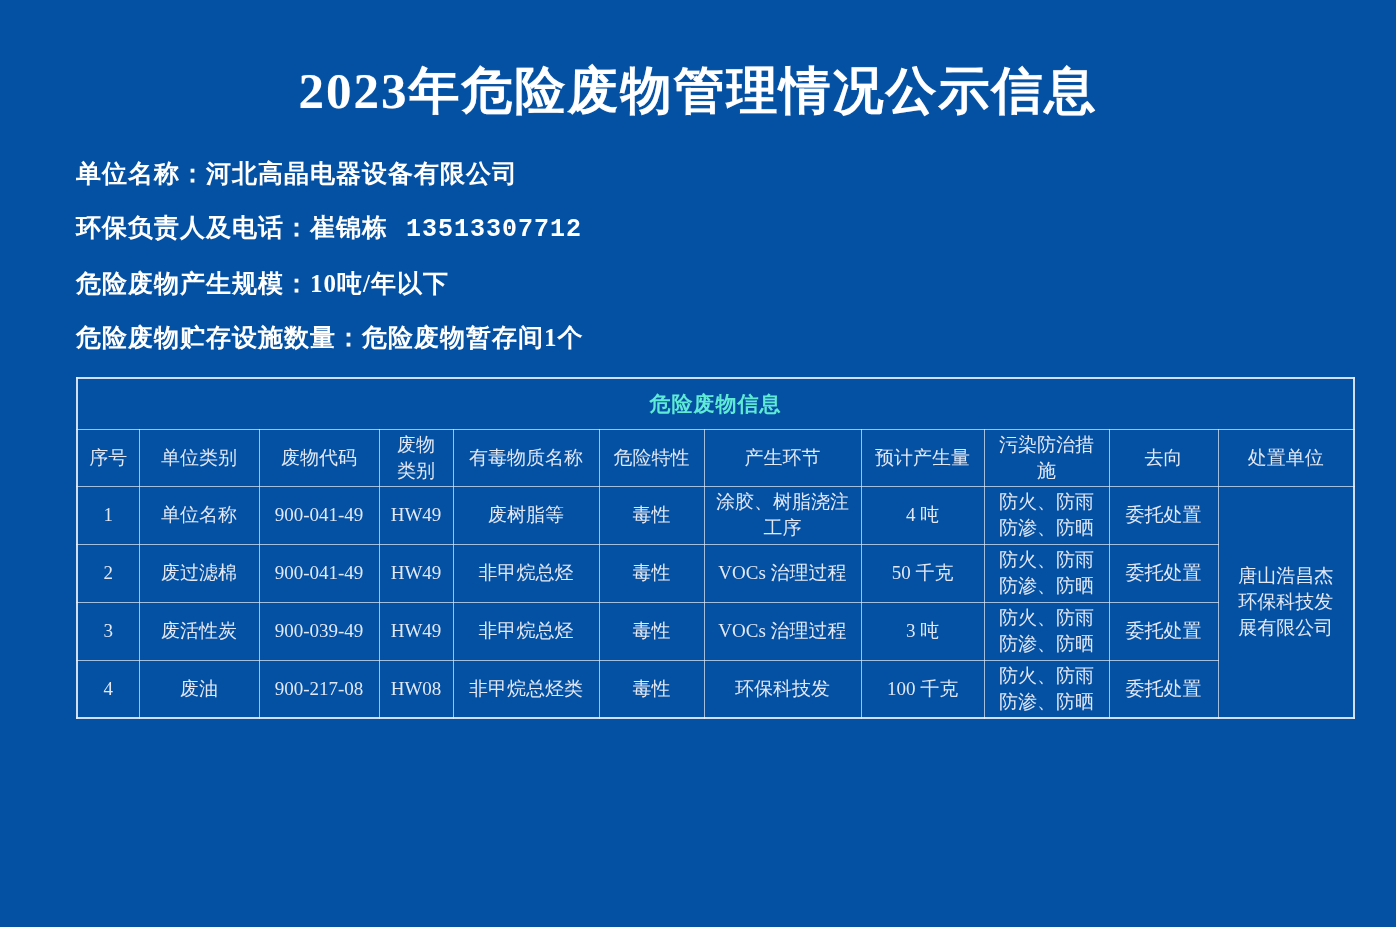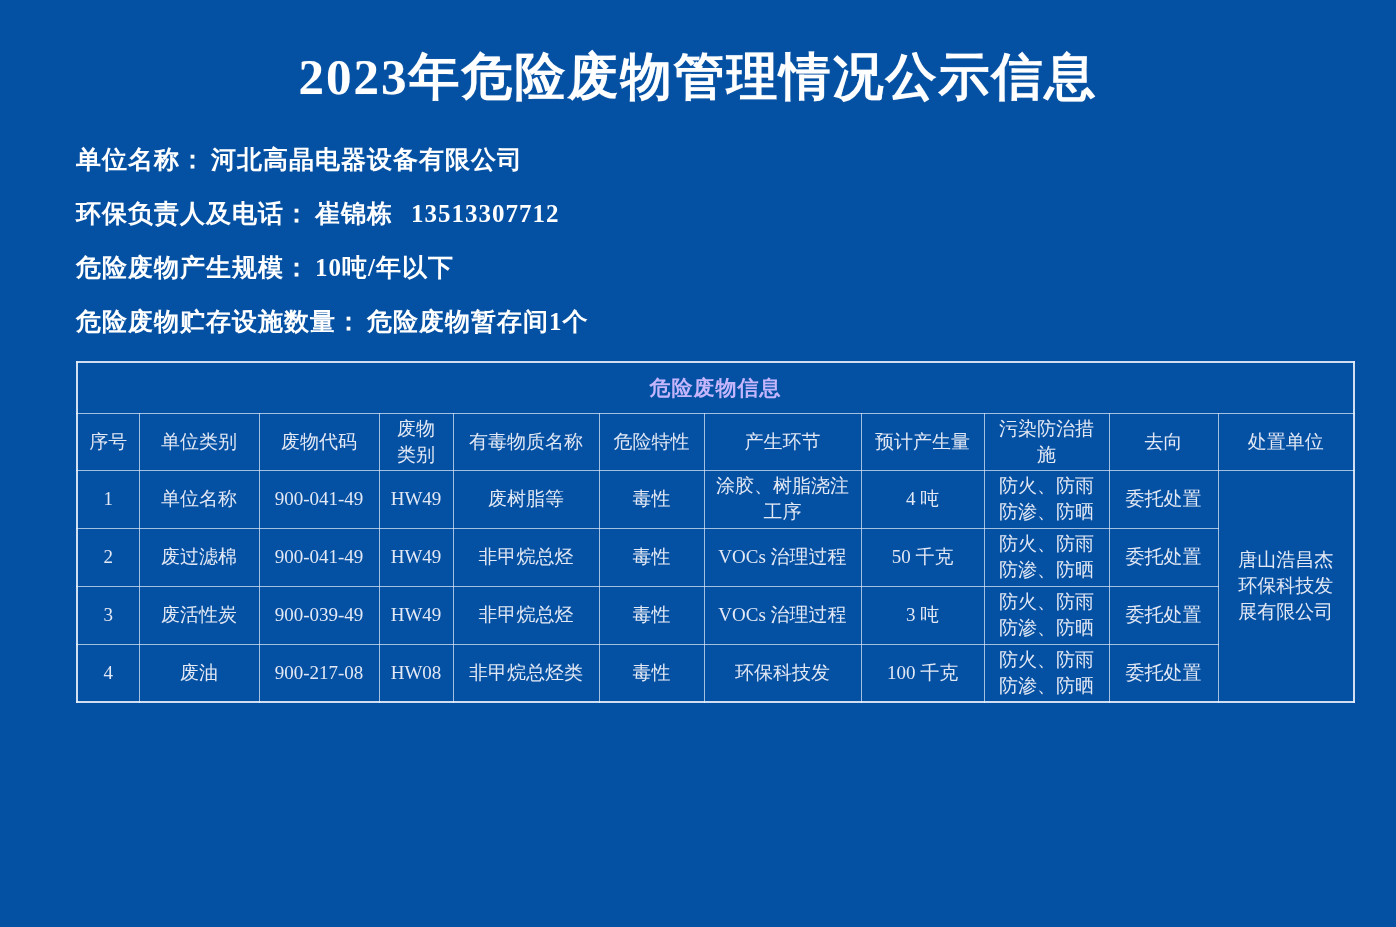--- a/index.html
+++ b/index.html
@@ -13,43 +13,43 @@
     font-family: "Liberation Serif", "DejaVu Serif", serif;
     color: #ffffff;
   }
   .page {
     position: relative;
     width: 1396px;
     height: 927px;
     background: #0450a3;
   }
   .main-title {
-    padding-top: 46px;
+    padding-top: 60px;
     text-align: center;
     font-size: 51px;
     font-weight: bold;
     letter-spacing: 2px;
     line-height: 62px;
     color: #ffffff;
     text-shadow: 0 0 1px rgba(255,255,255,0.4);
   }
   .info-block {
     margin: 37px 0 0 76px;
   }
   .info-line {
     font-size: 25px;
     font-weight: bold;
     letter-spacing: 1px;
     line-height: 29px;
     margin-bottom: 25px;
     color: #ffffff;
     white-space: nowrap;
   }
-  .info-line .info-value { margin-left: 5px; }
-  .info-line .info-extra { margin-left: 18px; }
+  .info-line .info-value { }
+  .info-line .info-extra { margin-left: 18px; font-family: Liberation Mono, monospace; }
   .waste-table {
     margin: 0 0 0 76px;
     width: 1277px;
     border-collapse: collapse;
     table-layout: fixed;
     border: 2px solid rgba(230,238,250,0.9);
   }
   .waste-table td, .waste-table th {
     border: 1px solid rgba(225,234,248,0.72);
     text-align: center;
@@ -60,21 +60,21 @@
     color: #e2e8f4;
     white-space: pre-line;
     padding: 2px 4px;
     overflow: hidden;
   }
   .caption-row td {
     height: 51px;
     font-size: 21px;
     font-weight: bold;
     letter-spacing: 1px;
-    color: #c4b5fd;
+    color: #5eead4;
   }
   .header-row th { height: 56px; }
   .data-row td { height: 58px; }
 </style>
 </head>
 <body>
 
 <div class="page">
 
   <div class="main-title">2023年危险废物管理情况公示信息</div>

